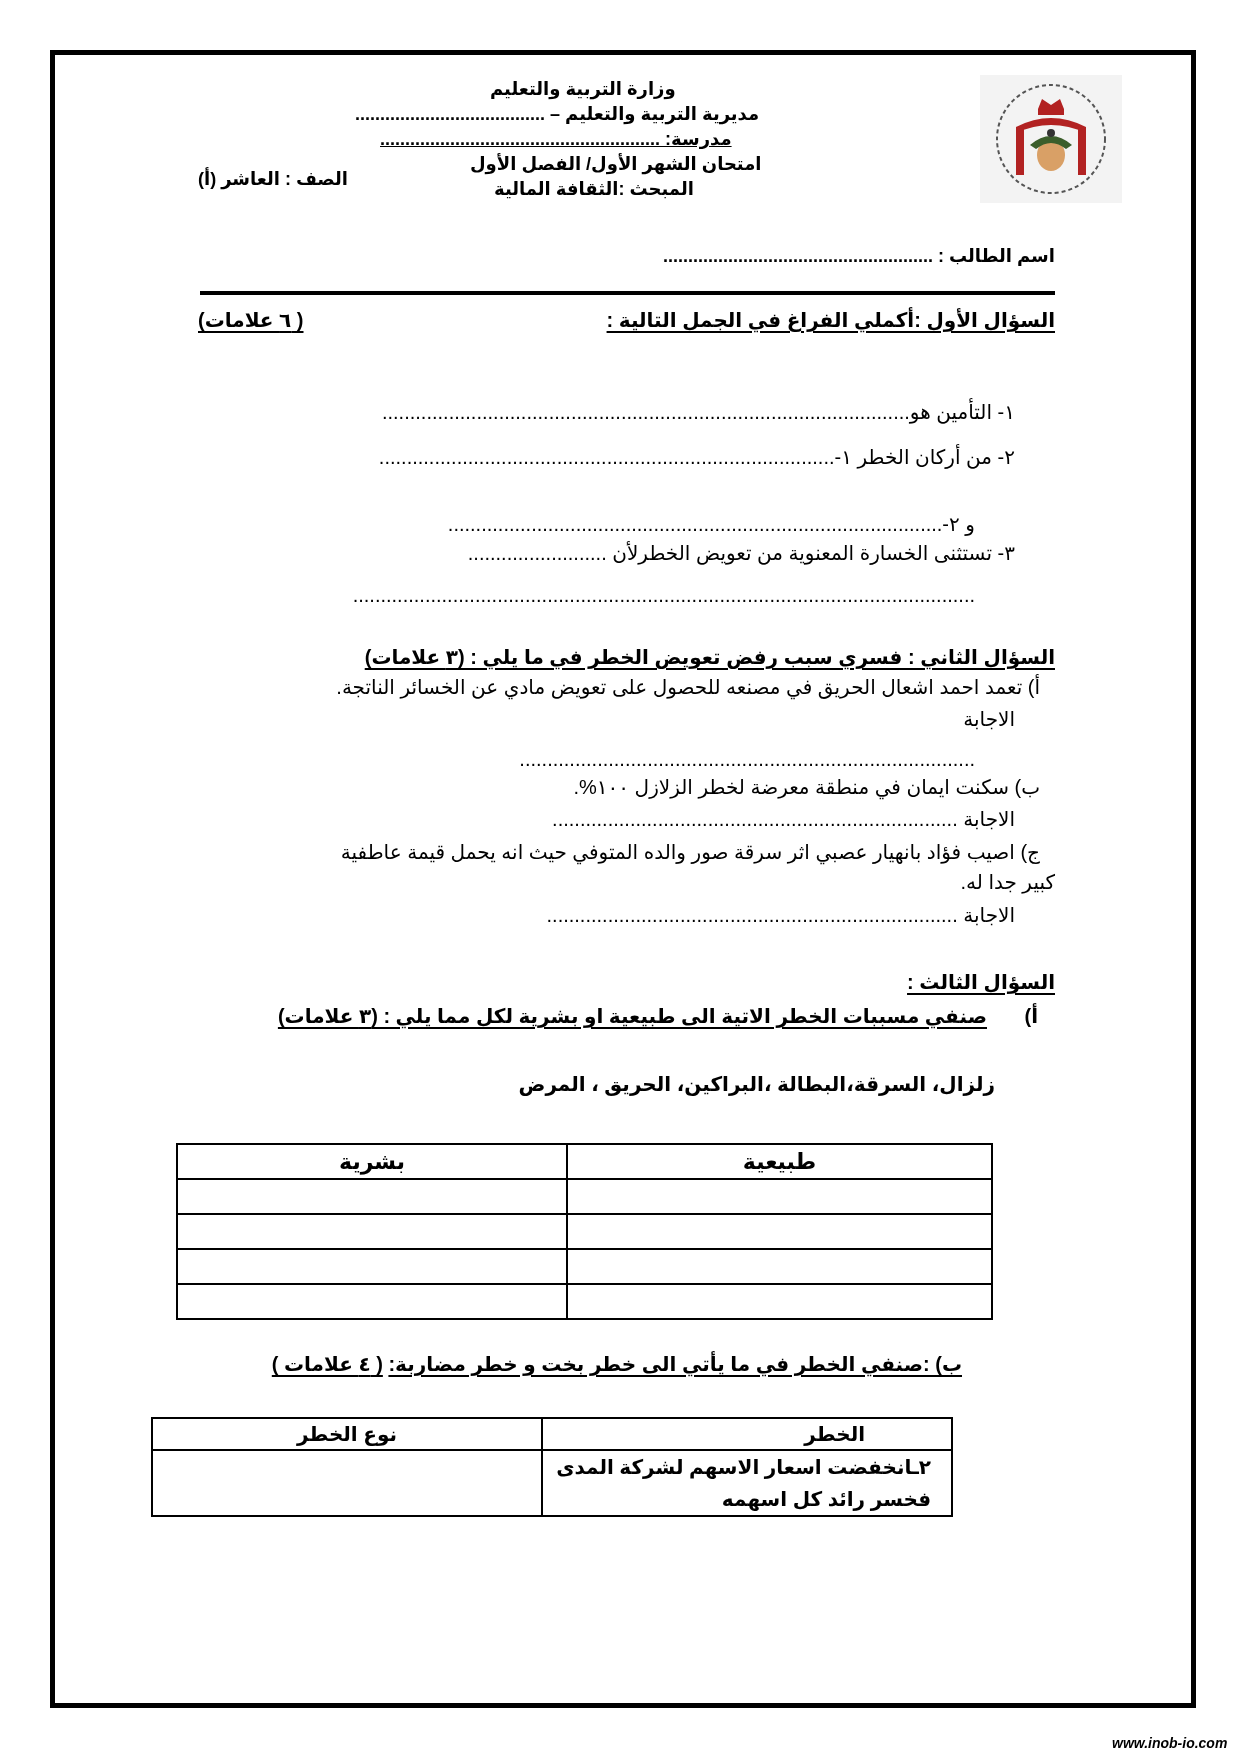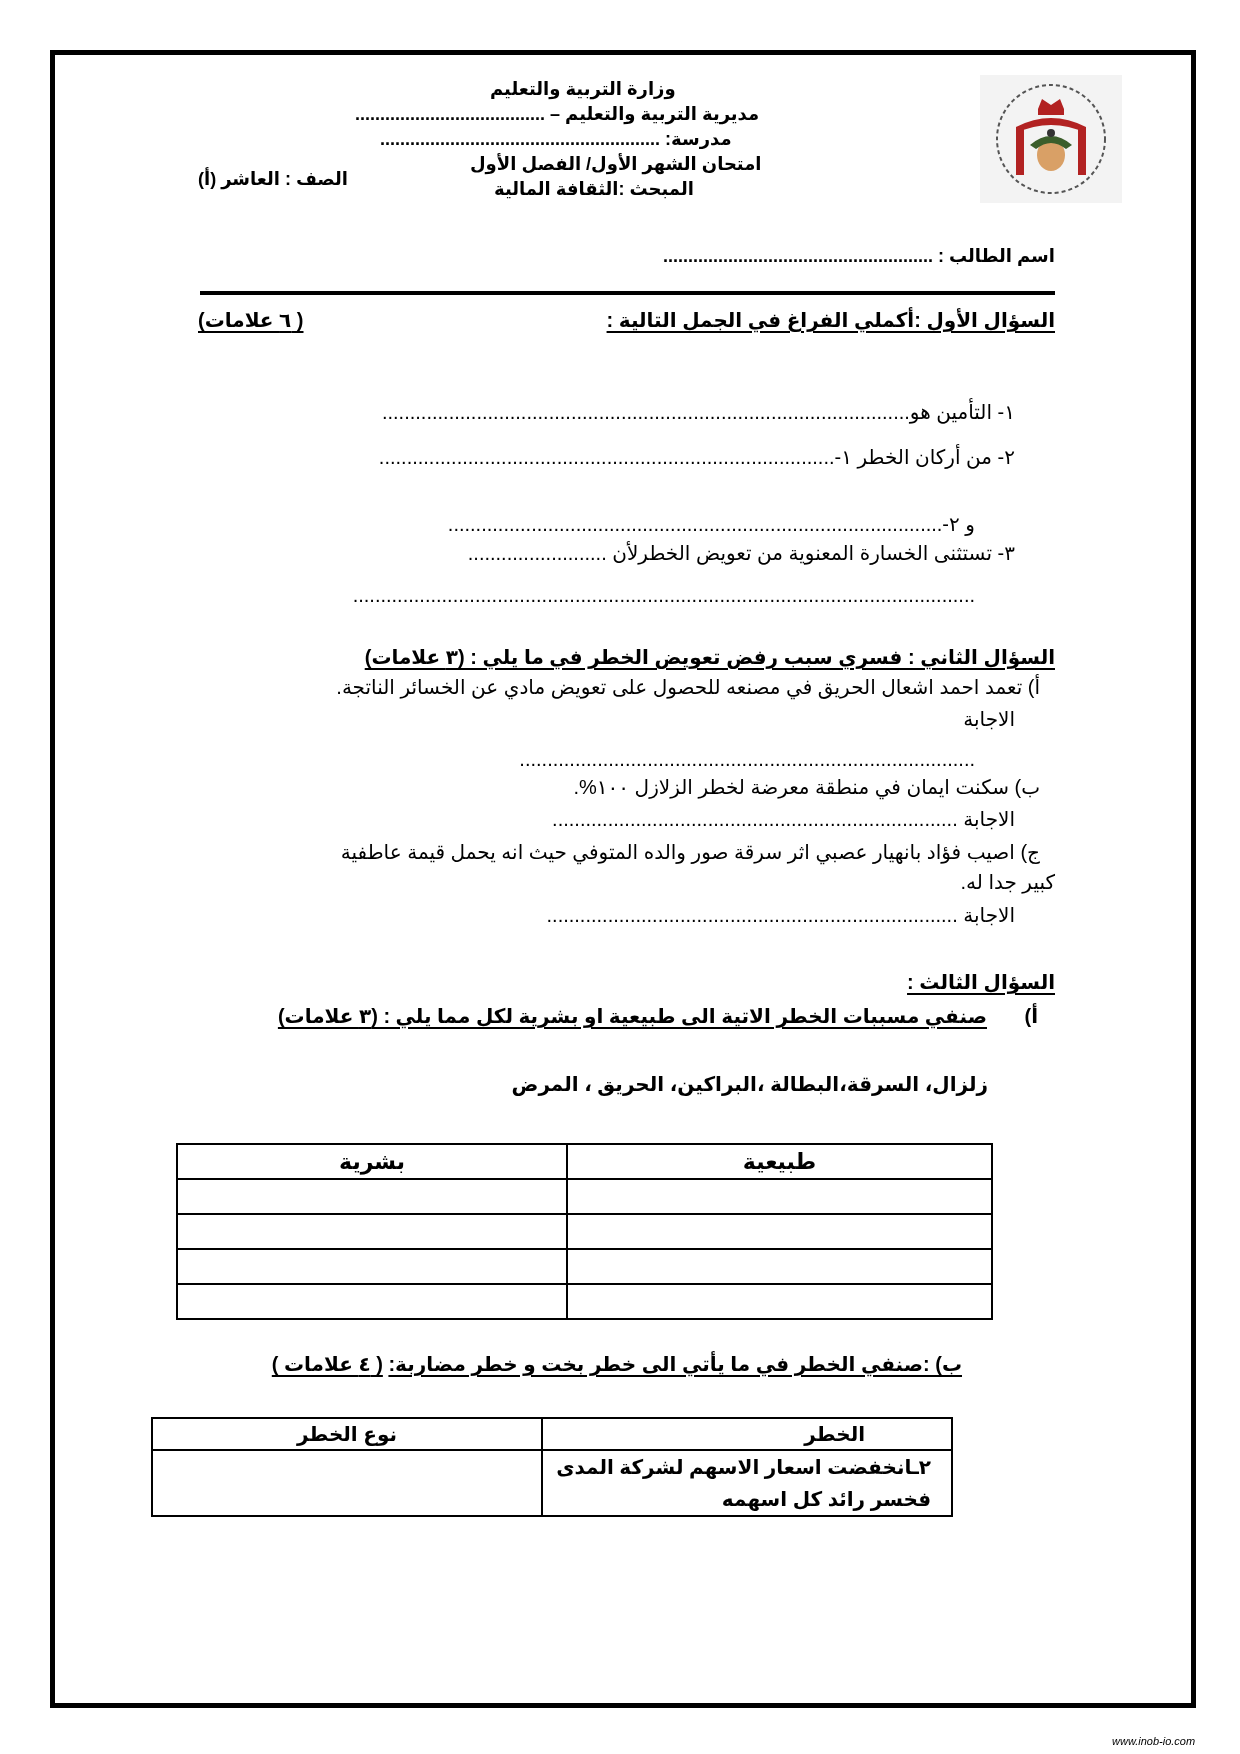--- a/index.html
+++ b/index.html
@@ -17,21 +17,21 @@
   table.grid td, table.grid th { border:2.5px solid #000; padding:0 8px; }
   #t1 { left:176px; top:1143px; width:817px; }
   #t1 th { height:33px; font-size:22px; font-weight:bold; text-align:center; }
   #t1 td { height:33px; }
   #t2 { left:151px; top:1417px; width:802px; }
   #t2 th { height:30px; font-size:20px; font-weight:bold; }
   #t2 th.c1 { text-align:right; padding-right:86px; }
   #t2 th.c2 { text-align:center; }
   #t2 td { font-size:20px; font-weight:bold; text-align:right; padding-right:20px; line-height:32px; }
   #t2 td.c1 { width:400px; }
-  .footer { position:absolute; left:1112px; top:1735px; font-size:11px; font-weight:normal; font-style:italic; direction:ltr; }
+  .footer { position:absolute; left:1112px; top:1735px; font-size:14px; font-weight:bold; font-style:italic; direction:ltr; }
 </style>
 </head>
 <body>
 
 <div class="frame"></div>
 
 <div class="logo">
   <svg viewBox="0 0 142 128">
     <circle cx="71" cy="64" r="54" fill="none" stroke="#555" stroke-width="2" stroke-dasharray="4 3"></circle>
     <rect x="36" y="52" width="8" height="48" fill="#b22222"></rect>
@@ -40,21 +40,21 @@
     <path d="M58 34 L62 24 L71 30 L80 24 L84 34 Z" fill="#b22222"></path>
     <rect x="58" y="34" width="26" height="6" fill="#b22222"></rect>
     <ellipse cx="71" cy="80" rx="14" ry="16" fill="#d9a066"></ellipse>
     <path d="M50 70 Q71 52 92 70 L86 74 Q71 62 56 74 Z" fill="#3b5e2b"></path>
     <circle cx="71" cy="58" r="4" fill="#333"></circle>
   </svg>
 </div>
 
 <div class="abs hdr" style="left:490px; top:78px;">وزارة التربية والتعليم</div>
 <div class="abs hdr" style="left:355px; top:103px;">مديرية التربية والتعليم – ......................................</div>
-<div class="abs hdr" style="left:380px; top:128px;">مدرسة: ........................................................</div>
+<div class="abs hdr" style="left:380px; top:128px;text-decoration:underline;">مدرسة: ........................................................</div>
 <div class="abs hdr" style="left:470px; top:153px;">امتحان الشهر الأول/ الفصل الأول</div>
 <div class="abs hdr" style="left:494px; top:178px;">المبحث :الثقافة المالية</div>
 <div class="abs hdr" style="left:198px; top:168px;">الصف : العاشر (أ)</div>
 
 <div class="abs hdr" style="right:185px; top:245px;">
   <span>اسم الطالب : </span><span>......................................................</span>
 </div>
 
 <div class="rule"></div>
 
@@ -73,21 +73,21 @@
 <div class="abs body-txt" style="right:265px; top:748px;">..................................................................................</div>
 <div class="abs body-txt" style="right:200px; top:775px;">ب) سكنت ايمان في منطقة معرضة لخطر الزلازل ١٠٠%.</div>
 <div class="abs body-txt" style="right:225px; top:807px;">الاجابة .........................................................................</div>
 <div class="abs body-txt" style="right:200px; top:840px;">ج) اصيب فؤاد بانهيار عصبي اثر سرقة صور والده المتوفي حيث انه يحمل قيمة عاطفية</div>
 <div class="abs body-txt" style="right:185px; top:870px;">كبير جدا له.</div>
 <div class="abs body-txt" style="right:225px; top:903px;">الاجابة ..........................................................................</div>
 
 <div class="abs q-title ul" style="right:185px; top:970px;">السؤال الثالث :</div>
 <div class="abs q-title" style="right:202px; top:1004px;">أ)</div>
 <div class="abs q-title ul" style="right:253px; top:1004px;">صنفي مسببات الخطر الاتية الى طبيعية او بشرية لكل مما يلي : (٣ علامات)</div>
-<div class="abs q-title" style="right:252px; top:1072px;">زلزال، السرقة،البطالة ،البراكين، الحريق ، المرض</div>
+<div class="abs q-title" style="right:245px; top:1072px;">زلزال، السرقة،البطالة ،البراكين، الحريق ، المرض</div>
 
 <table class="grid" id="t1">
   <tbody>
       <tr>
     <th>طبيعية</th>
     <th>بشرية</th>
   </tr>
   <tr>
         <td></td>
         <td></td>

